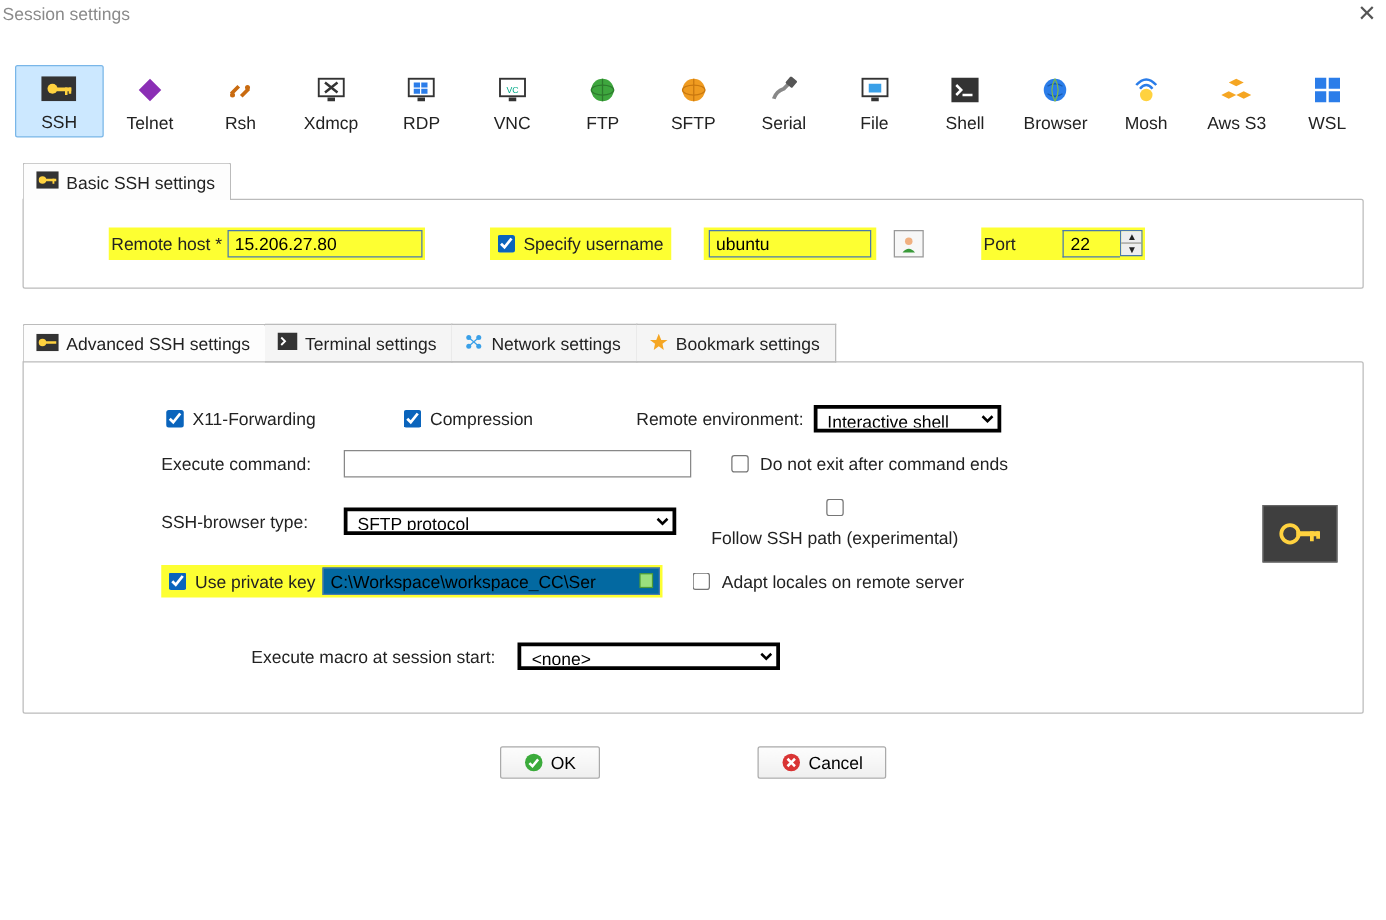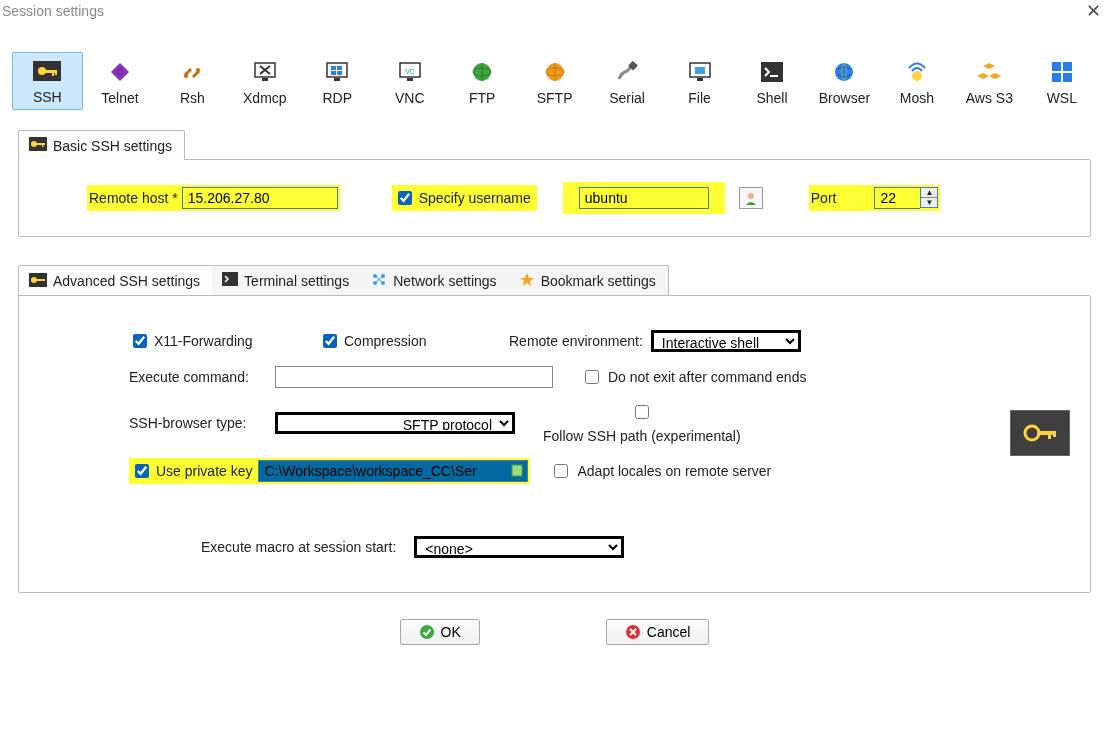--- a/index.html
+++ b/index.html
@@ -238,21 +238,21 @@
       <span class="hl-wrap">
         <span class="lbl" style="padding-right:4px;">Remote host *</span>
         <input class="txtinput" style="width: 156px; background: rgb(253, 255, 50);" value="15.206.27.80">
       </span>
       <span style="width:40px;"></span>
       <span class="hl-wrap">
         <input type="checkbox" checked="" style="">
         <span class="lbl" style="padding:0 4px;">Specify username</span>
       </span>
       <span style="width:14px;"></span>
-      <span class="hl-wrap" style="padding:16px;">
+      <span class="hl-wrap" style="padding:4px;">
         <input class="txtinput" style="width: 130px; background: rgb(253, 255, 50);" value="ubuntu">
       </span>
       <span style="width:2px;"></span>
       <span class="user-icon">
         <svg width="16" height="16">
             <circle cx="8" cy="6" r="3" fill="#f0b080"></circle>
             <path d="M3 15 Q8 9 13 15 Z" fill="#3a9a3a"></path>
           </svg>
       </span>
       <span style="width:34px;"></span>
@@ -331,21 +331,21 @@
         <input class="txtinput plain" style="width: 278px;" value="">
         <span style="width:28px;"></span>
         <label style="display:flex;align-items:center;gap:6px;">
           <input type="checkbox" style="">
           <span>Do not exit after command ends</span>
         </label>
       </div>
 
       <div class="adv-line" style="gap:0;">
         <span style="width:146px;">SSH-browser type:</span>
-        <select class="select" style="width:240px;text-align:right;">
+        <select class="select" style="width:266px;">
           <option>SFTP protocol</option>
         </select>
         <span style="width:28px;"></span>
         <label style="display:flex;align-items:center;gap:6px;flex-direction:column;">
           <input type="checkbox" style="">
           <span>Follow SSH path (experimental)</span>
         </label>
       </div>
 
       <div class="adv-line" style="gap:0;">
@@ -361,21 +361,21 @@
             </span>
           </span>
         </span>
         <span style="width:20px;"></span>
         <label style="display:flex;align-items:center;gap:6px;">
           <input type="checkbox" style="">
           <span>Adapt locales on remote server</span>
         </label>
       </div>
 
-      <div class="adv-line" style="gap:4px; padding-left:72px; margin-top:38px;">
+      <div class="adv-line" style="gap:4px; padding-left:72px; margin-top:22px;">
         <span>Execute macro at session start:</span>
         <span style="width:10px;"></span>
         <select class="select" style="width:210px;">
           <option>&lt;none&gt;</option>
         </select>
       </div>
     </div>
 
     <div style="position:absolute; right:20px; top:114px; width:60px; height:46px; background:#3f3f3f; border:1px solid #666; display:flex;align-items:center;justify-content:center;">
       <svg width="40" height="30">

